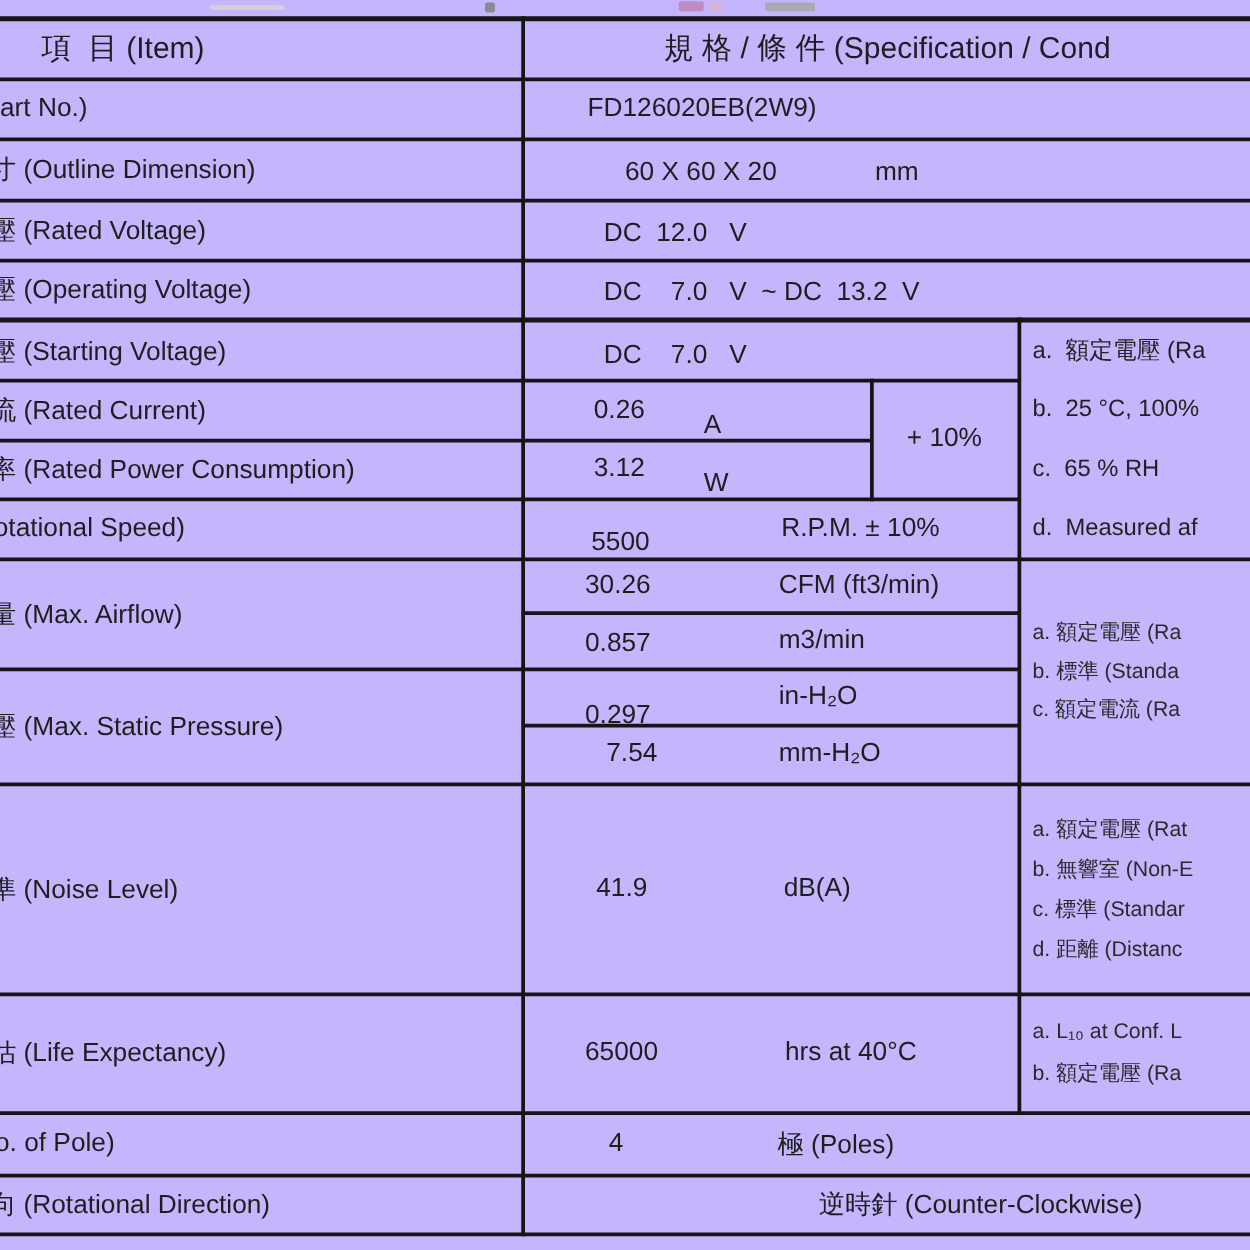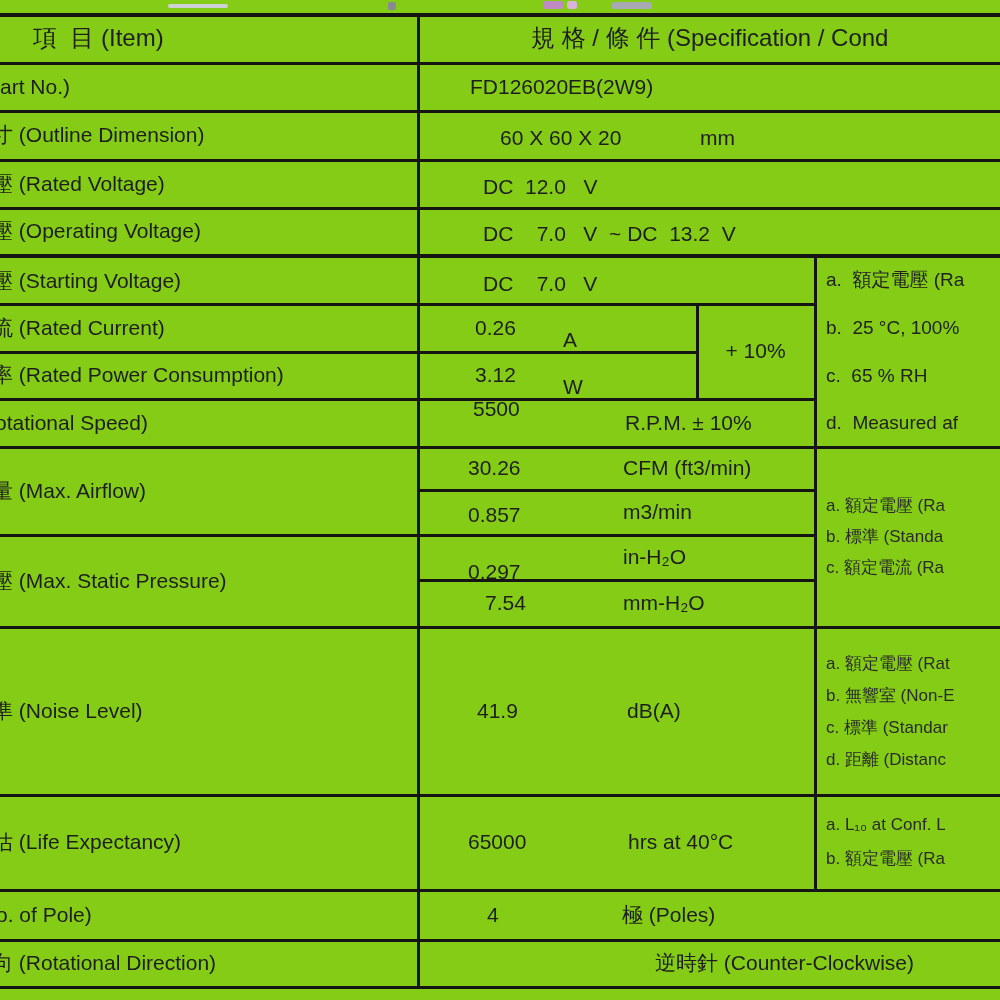--- a/index.html
+++ b/index.html
@@ -1,17 +1,17 @@
 <!DOCTYPE html>
 <html><head>
 <meta charset="utf-8">
 <style>
   html,body{margin:0;padding:0;background:#ffffff;}
   .canvas{
-    position:relative;width:1000px;height:1000px;background:#84cc16;
+    position:relative;width:1000px;height:1000px;background:#c4b5fd;
     font-family:"Liberation Sans","DejaVu Sans",sans-serif;
     color:#1e1e1e;overflow:hidden;
   }
   .t{position:absolute;display:flex;align-items:center;white-space:pre;}
   .hl{position:absolute;height:3px;background:#151515;}
   .vl{position:absolute;width:3px;background:#151515;}
   .item{font-size:21px;}
   .val{font-size:21px;}
   .cond{font-size:17px;color:#2a2a2a;}
   .cond1{font-size:19px;color:#222;}
@@ -80,21 +80,21 @@
   <div class="t val" style="left:483px;top:261px;height:45px;">DC    7.0   V</div>
 
   <div class="t val" style="left:475px;top:304px;height:47px;">0.26</div>
   <div class="t val" style="left:563px;top:316px;height:47px;">A</div>
 
   <div class="t val" style="left:475px;top:352px;height:46px;">3.12</div>
   <div class="t val" style="left:563px;top:364px;height:46px;">W</div>
 
   <div class="t val" style="left:697px;top:303px;height:95px;width:117px;justify-content:center;">+ 10%</div>
 
-  <div class="t val" style="left:473px;top:393px;height:32px;">5500</div>
+  <div class="t val" style="left:473px;top:418px;height:32px;">5500</div>
   <div class="t val" style="left:625px;top:399px;height:47px;text-align:right;">R.P.M. ± 10%</div>
 
   <div class="t val" style="left:468px;top:447px;height:42px;">30.26</div>
   <div class="t val" style="left:623px;top:447px;height:42px;">CFM (ft3/min)</div>
   <div class="t val" style="left:468px;top:490px;height:49px;">0.857</div>
   <div class="t val" style="left:623px;top:490px;height:44px;">m3/min</div>
 
   <div class="t val" style="left:468px;top:535px;height:44px;margin-top:15px;">0.297</div>
   <div class="t val" style="left:623px;top:535px;height:44px;">in-H₂O</div>
   <div class="t val" style="left:473px;top:580px;height:46px;margin-left:12px;">7.54</div>

